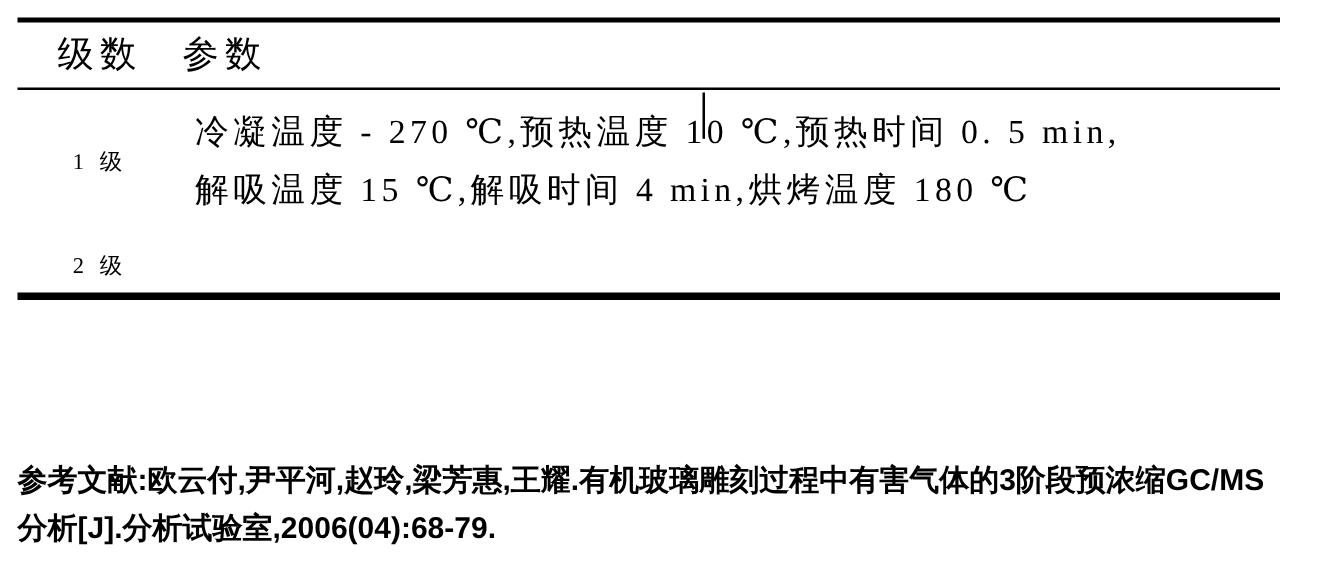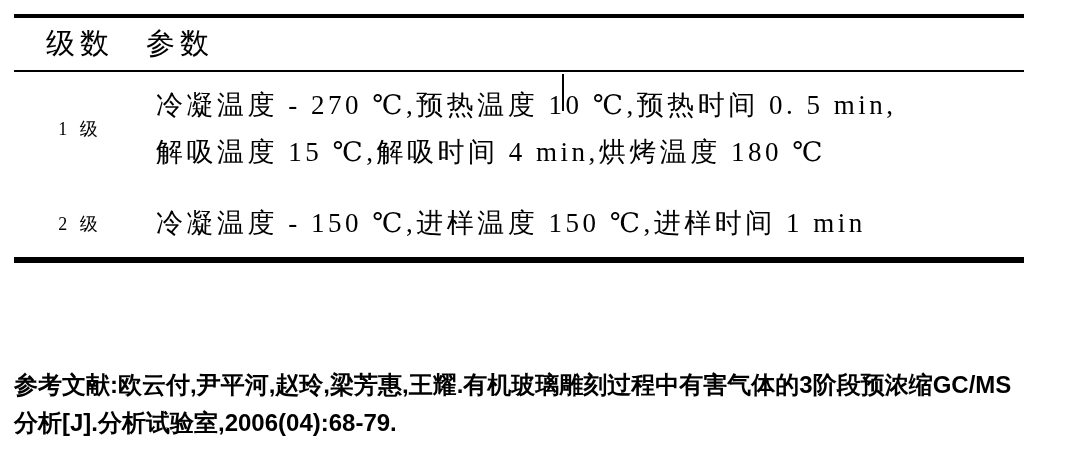--- a/index.html
+++ b/index.html
@@ -106,21 +106,20 @@
         <div class="cell-level">1 级</div>
         <div class="cell-param">冷凝温度 - 270 ℃,预热温度 10 ℃,预热时间 0. 5 min,
 解吸温度 15 ℃,解吸时间 4 min,烘烤温度 180 ℃</div>
       </div>
 
       <div class="tr">
       </div>
 
       <div class="tr">
         <div class="cell-level">2 级</div>
-        <div class="cell-param">冷凝温度 - 150 ℃,进样温度 150 ℃,进样时间 1 min</div>
       </div>
 
     </div>
   </div>
 
   <div class="caret"></div>
 
   <p class="reference">参考文献:欧云付,尹平河,赵玲,梁芳惠,王耀.有机玻璃雕刻过程中有害气体的3阶段预浓缩GC/MS
 分析[J].分析试验室,2006(04):68-79.</p>
 

